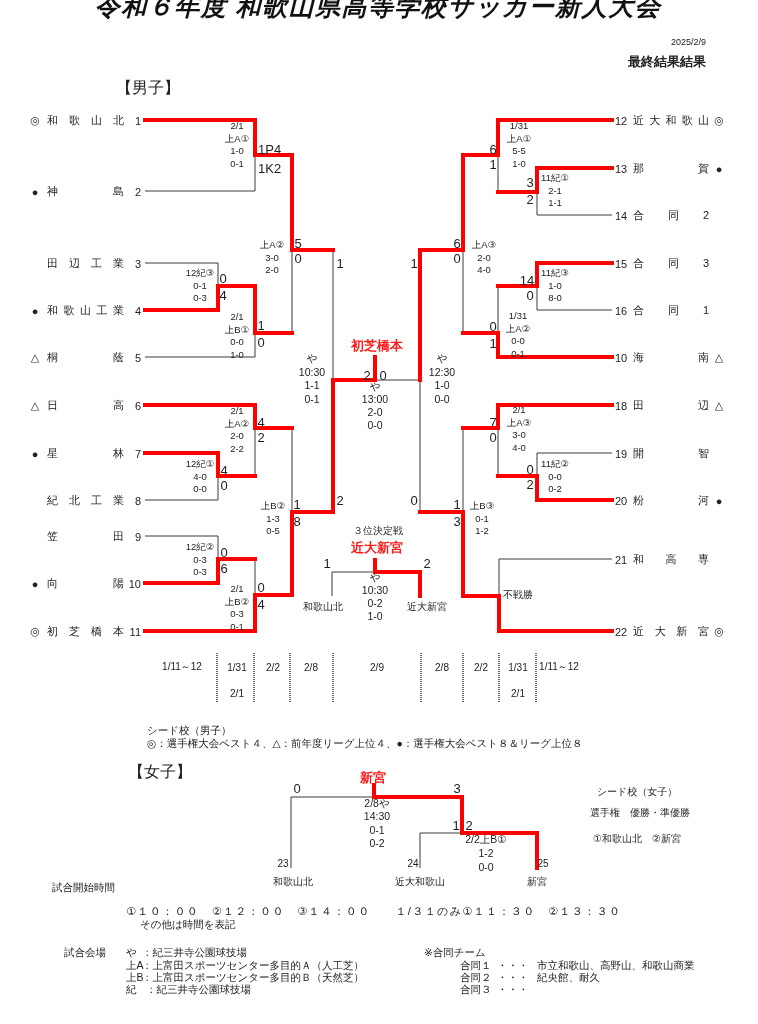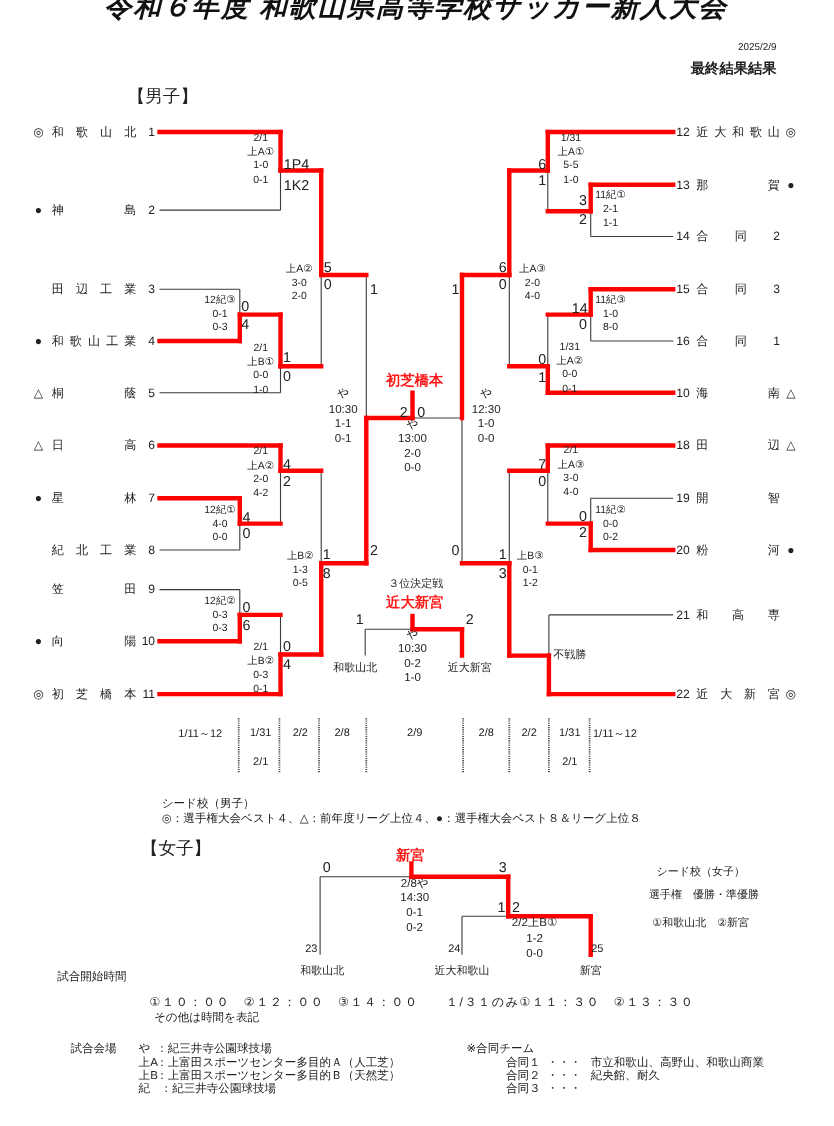--- a/index.html
+++ b/index.html
@@ -311,21 +311,21 @@
   <span>3-0</span>
   <span>2-0</span>
 </div>
 <div class="a c sc" style="left:298px;top:243px">5</div>
 <div class="a c sc" style="left:298px;top:258px">0</div>
 
 <div class="blk" style="left:237px;top:405px">
   <span>2/1</span>
   <span>上A②</span>
   <span>2-0</span>
-  <span>4-2</span>
+  <span>2-2</span>
 </div>
 <div class="a c sc" style="left:261px;top:422px">4</div>
 <div class="a c sc" style="left:261px;top:437px">2</div>
 
 <div class="blk" style="left:200px;top:458px">
   <span>12紀①</span>
   <span>4-0</span>
   <span>0-0</span>
 </div>
 <div class="a c sc" style="left:224px;top:470px">4</div>
@@ -503,21 +503,21 @@
 <div class="a c small" style="left:543px;top:863px">25</div>
 <div class="a c small" style="left:293px;top:882px">和歌山北</div>
 <div class="a c small" style="left:420px;top:882px">近大和歌山</div>
 <div class="a c small" style="left:537px;top:882px">新宮</div>
 
 <div class="a c small" style="left:637px;top:792px">シード校（女子）</div>
 <div class="a c small" style="left:640px;top:813px">選手権　優勝・準優勝</div>
 <div class="a c small" style="left:637px;top:839px">①和歌山北　②新宮</div>
 
 <div class="a l ft" style="left:52px;top:888px">試合開始時間</div>
-<div class="a l ftimes" style="left:136px;top:911px">①１０：００　②１２：００　③１４：００　　１/３１のみ①１１：３０　②１３：３０</div>
+<div class="a l ftimes" style="left:126px;top:911px">①１０：００　②１２：００　③１４：００　　１/３１のみ①１１：３０　②１３：３０</div>
 <div class="a l ft" style="left:140px;top:925px">その他は時間を表記</div>
 
 <div class="a l ft" style="left:64px;top:953px">試合会場</div>
 <div class="a l ft" style="left:126px;top:953px">や</div>
 <div class="a l ft" style="left:142px;top:953px">：紀三井寺公園球技場</div>
 <div class="a l ft" style="left:126px;top:966px">上A</div>
 <div class="a l ft" style="left:142px;top:966px">：上富田スポーツセンター多目的Ａ（人工芝）</div>
 <div class="a l ft" style="left:126px;top:978px">上B</div>
 <div class="a l ft" style="left:142px;top:978px">：上富田スポーツセンター多目的Ｂ（天然芝）</div>
 <div class="a l ft" style="left:126px;top:990px">紀</div>

